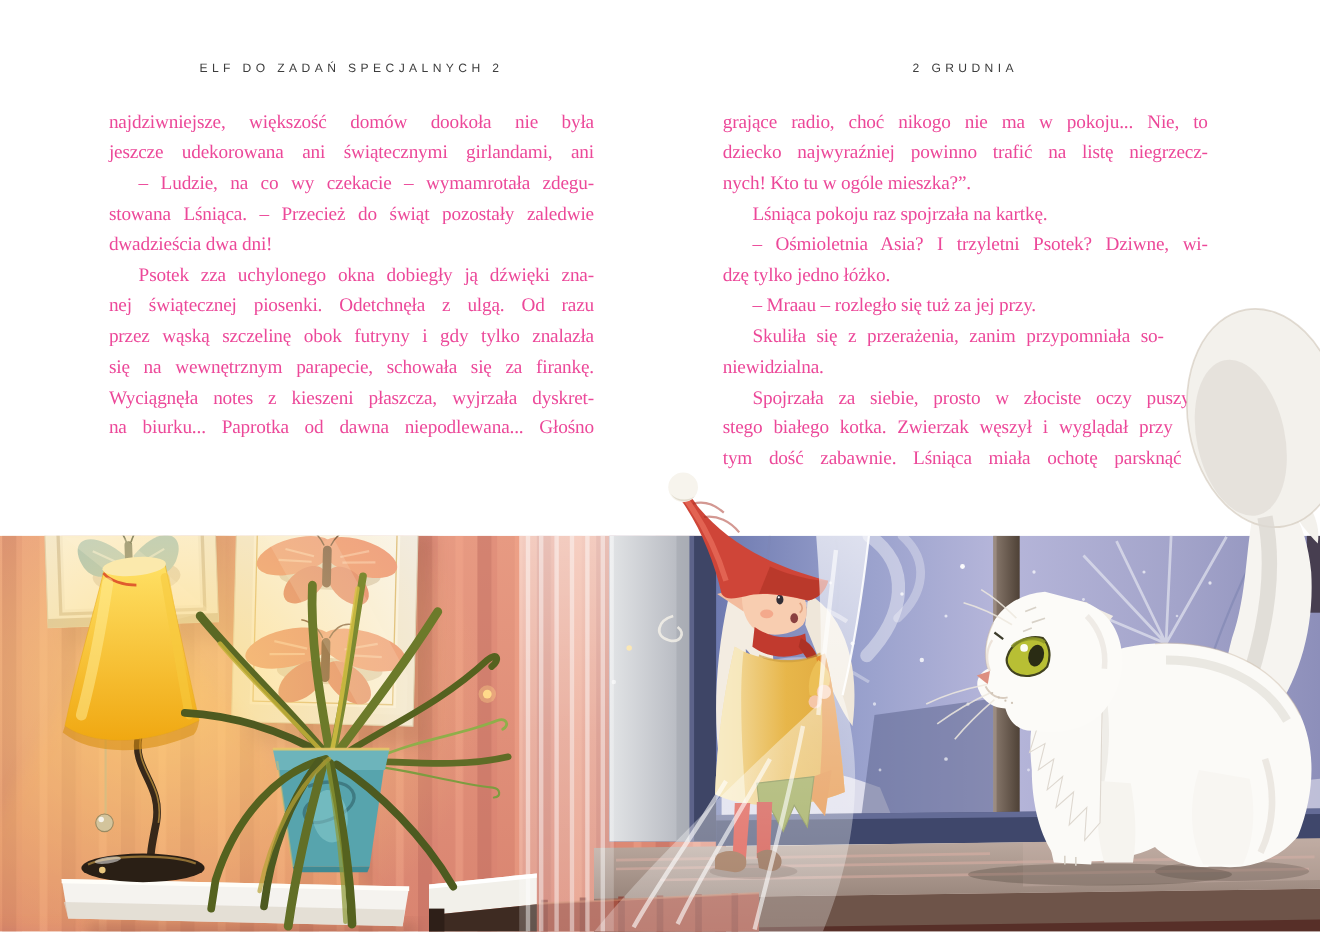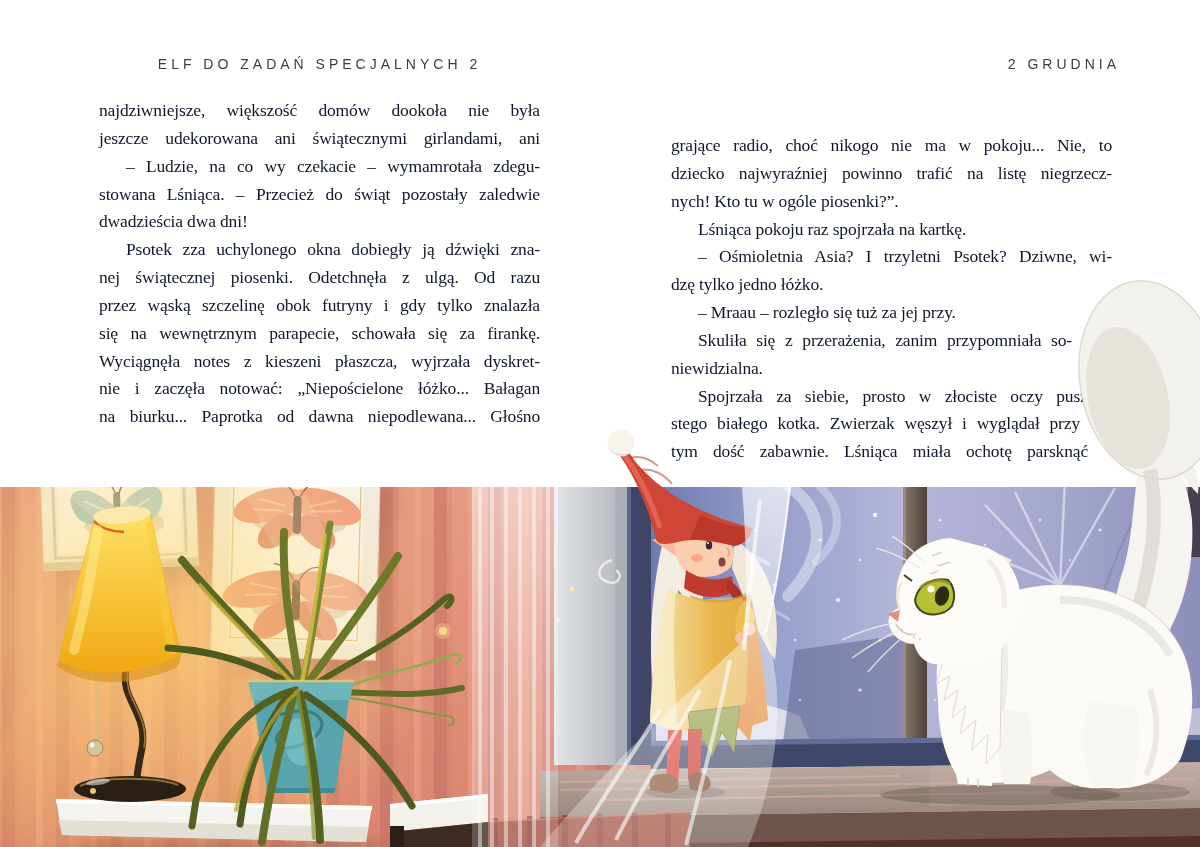--- a/index.html
+++ b/index.html
@@ -2,31 +2,31 @@
 <html><head>
 <meta charset="utf-8">
 <style>
   html,body{margin:0;padding:0;}
   body{
     width:1200px;height:847px;position:relative;overflow:hidden;
     background:#ffffff;font-family:"Liberation Serif", serif;
   }
   .hdr{
     position:absolute;top:56px;width:441px;text-align:center;
-    font-family:"Liberation Sans", sans-serif;font-size:14px;
+    font-family:"Liberation Sans", sans-serif;font-size:11px;
     letter-spacing:4px;color:#3d3d3d;white-space:nowrap;
   }
   #hdrL{left:99px;}
-  #hdrR{left:679px;text-align:right;}
+  #hdrR{left:657px;}
   .col{
-    position:absolute;top:97px;width:441px;color:#0f172a;
+    position:absolute;top:97px;width:441px;color:#ec4899;
     font-size:17.5px;line-height:27.85px;letter-spacing:-0.15px;
   }
   #colL{left:99px;}
-  #colR{left:671px;margin-top:35px;}
+  #colR{left:657px;}
   .line{
     height:27.85px;text-align:justify;text-align-last:justify;overflow:visible;
   }
   .line.end{text-align-last:left;}
   .line.ind{text-indent:27px;}
   #art{position:absolute;left:0;top:0;width:1200px;height:847px;pointer-events:none;}
 </style>
 </head>
 <body>
 
@@ -37,27 +37,26 @@
       <div class="line">najdziwniejsze, większość domów dookoła nie była</div>
       <div class="line">jeszcze udekorowana ani świątecznymi girlandami, ani</div>
       <div class="line ind">– Ludzie, na co wy czekacie – wymamrotała zdegu-</div>
       <div class="line">stowana Lśniąca. – Przecież do świąt pozostały zaledwie</div>
       <div class="line end">dwadzieścia dwa dni!</div>
       <div class="line ind">Psotek zza uchylonego okna dobiegły ją dźwięki zna-</div>
       <div class="line">nej świątecznej piosenki. Odetchnęła z ulgą. Od razu</div>
       <div class="line">przez wąską szczelinę obok futryny i gdy tylko znalazła</div>
       <div class="line">się na wewnętrznym parapecie, schowała się za firankę.</div>
       <div class="line">Wyciągnęła notes z kieszeni płaszcza, wyjrzała dyskret-</div>
-      <div class="line">nie i zaczęła notować: „Niepościelone łóżko... Bałagan</div>
       <div class="line">na biurku... Paprotka od dawna niepodlewana... Głośno</div>
     </div>
   <div class="col" id="colR">
       <div class="line">grające radio, choć nikogo nie ma w pokoju... Nie, to</div>
       <div class="line">dziecko najwyraźniej powinno trafić na listę niegrzecz-</div>
-      <div class="line end">nych! Kto tu w ogóle piosenki?”.</div>
+      <div class="line end">nych! Kto tu w ogóle mieszka?”.</div>
       <div class="line ind end">Lśniąca pokoju raz spojrzała na kartkę.</div>
       <div class="line ind">– Ośmioletnia Asia? I trzyletni Psotek? Dziwne, wi-</div>
       <div class="line end">dzę tylko jedno łóżko.</div>
       <div class="line ind end">– Mraau – rozległo się tuż za jej przy.</div>
       <div class="line ind" style="padding-right: 40px;">Skuliła się z przerażenia, zanim przypomniała so-</div>
       <div class="line end">niewidzialna.</div>
       <div class="line ind" style="padding-right: 10px;">Spojrzała za siebie, prosto w złociste oczy puszy-</div>
       <div class="line" style="padding-right: 32px;">stego białego kotka. Zwierzak węszył i wyglądał przy</div>
       <div class="line" style="padding-right: 24px;">tym dość zabawnie. Lśniąca miała ochotę parsknąć</div>
     </div>

